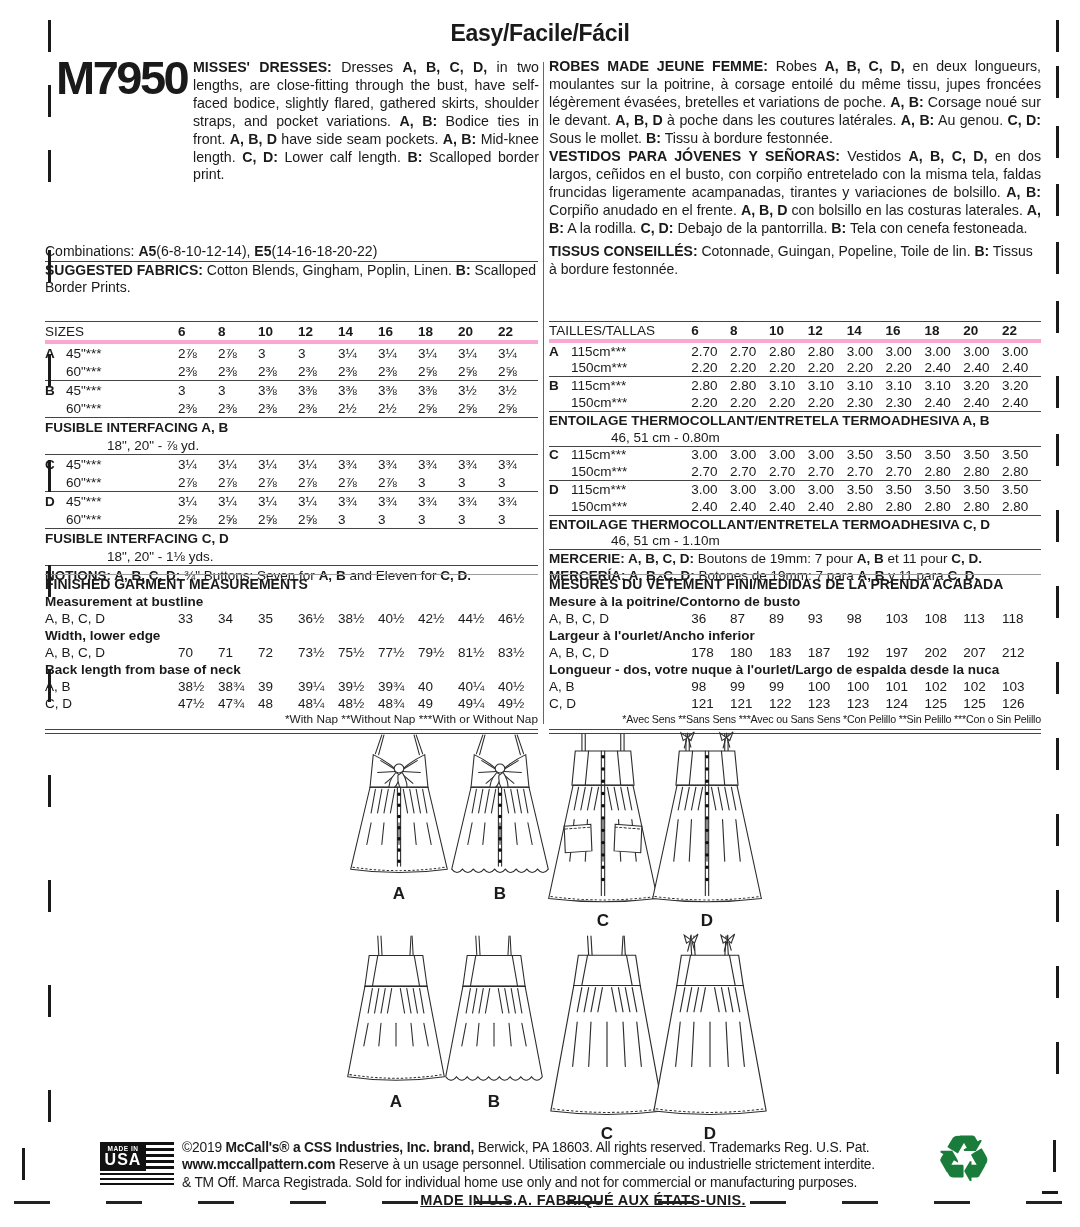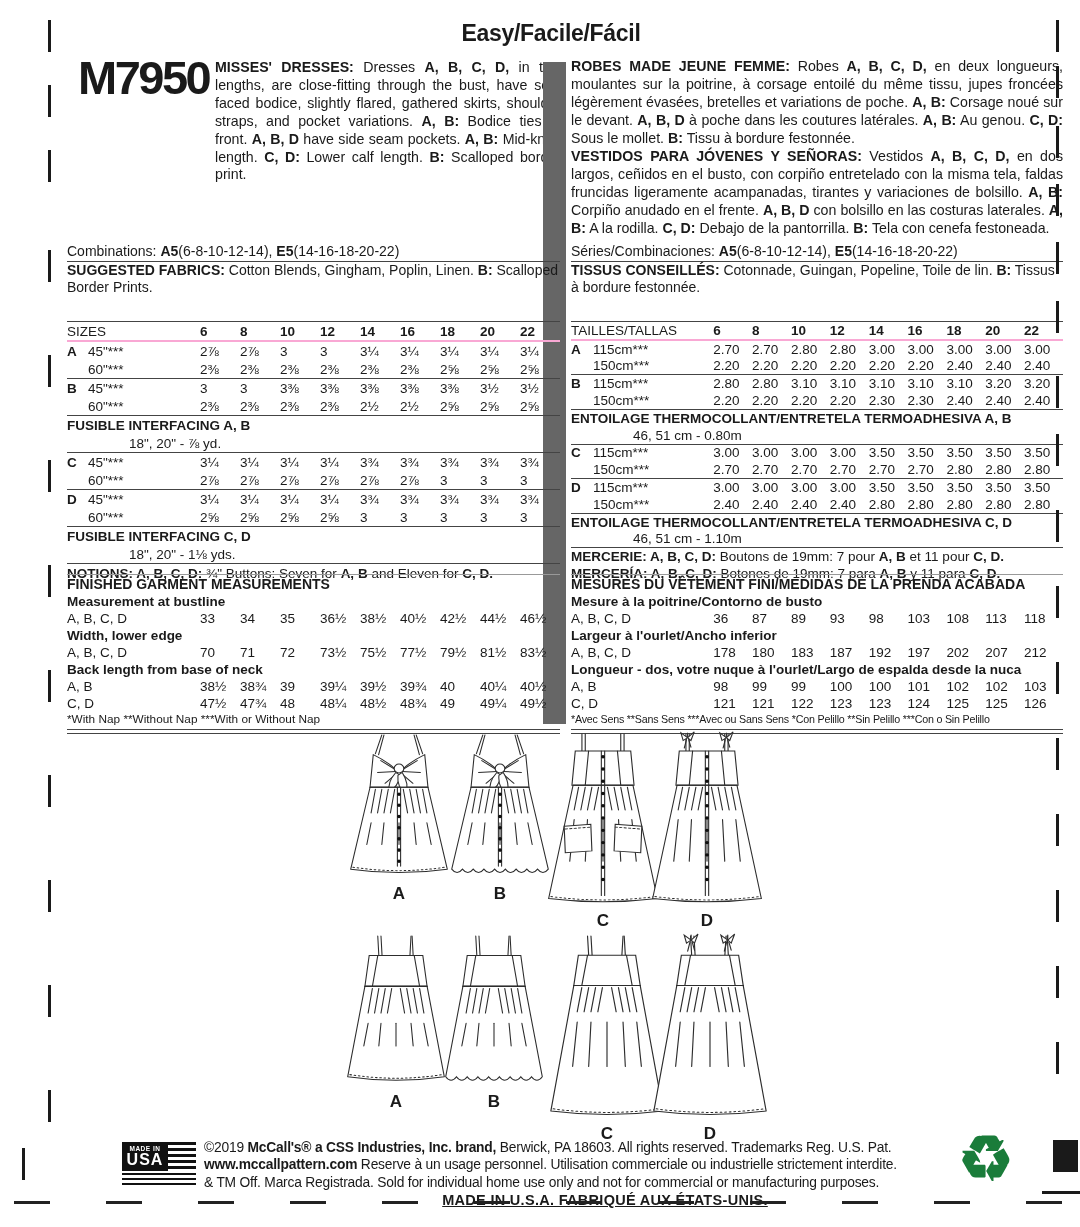--- a/index.html
+++ b/index.html
@@ -1,39 +1,39 @@
 <!DOCTYPE html>
 <html><head>
 <meta charset="utf-8">
 <style>
   html,body{margin:0;padding:0;background:#e8e8e8;}
   .page{position:relative;width:1080px;height:1227px;background:#fff;margin:0 auto;
         font-family:"Liberation Sans",sans-serif;color:#1a1a1a;overflow:hidden;}
-  .abs{position:absolute;padding-left:22px;}
+  .abs{position:absolute;}
   .title{left:0;right:0;top:20px;text-align:center;font-size:23px;font-weight:bold;letter-spacing:-0.3px;}
   .pnum{left:56px;top:50px;font-size:47px;font-weight:bold;letter-spacing:-2.5px;}
   .desc{left:193px;top:59px;width:346px;font-size:14.2px;line-height:17.9px;text-align:justify;}
   .paras{left:549px;top:57px;width:492px;font-size:14.2px;line-height:18px;text-align:justify;}
   .blk{font-size:14px;line-height:17.5px;}
   .combos{border-bottom:1px solid #444;}
   .divider{left:543px;top:62px;width:1px;height:662px;background:#666;}
   table{border-collapse:collapse;table-layout:fixed;width:100%;border-top:1px solid #444;}
   td{font-size:13.5px;white-space:nowrap;padding:0;height:18px;vertical-align:middle;}
   .t-right td{height:16.8px;}
   td.letter{font-weight:bold;}
-  tr.head td{border-bottom:2px solid #f9a8d4;}
+  tr.head td{border-bottom:4px solid #f9a8d4;}
   tr.head td.num{font-weight:bold;}
   td.bt{border-top:1px solid #444;}
   td.sect{font-weight:bold;margin-left:44px;}
   td.sub{padding-left:62px;}
   .m-blk{font-size:14px;}
   .m-title{font-weight:bold;font-size:14px;line-height:17px;border-top:1px solid #999;padding-top:1px;}
   .m-blk table{border-top:none;}
   .m-blk td{height:17px;}
-  .footnote{font-size:11.8px;line-height:15px;}
+  .footnote{font-size:11.8px;line-height:15px;text-align:right;}
   .footnote.fr{font-size:10.7px;letter-spacing:-0.2px;}
   .endline{border-top:1px solid #444;border-bottom:1px solid #444;height:3px;margin-top:2px;}
   .tick{position:absolute;width:3px;height:32px;background:#1a1a1a;}
   .dress{position:absolute;text-align:center;}
   .dress .lbl{font-weight:bold;font-size:17px;margin-top:3px;}
   .dress svg{display:block;margin:0 auto;}
   .f-text{left:182px;top:1139px;width:802px;font-size:13.8px;line-height:17.4px;letter-spacing:-0.2px;}
   .f-made{left:182px;top:1192px;width:802px;text-align:center;font-weight:bold;font-size:14.5px;
           text-decoration:underline;letter-spacing:0.3px;}
   .recycle{left:936px;top:1128px;font-size:62px;line-height:62px;color:#1a7c3a;font-weight:bold;}
@@ -65,21 +65,20 @@
   </div>
 
   <div class="abs divider"></div>
 
   <div class="abs blk" style="left:45px;top:243px;width:493px;">
     <div class="combos">Combinations: <b>A5</b>(6-8-10-12-14), <b>E5</b>(14-16-18-20-22)</div>
     <div><b>SUGGESTED FABRICS:</b> Cotton Blends, Gingham, Poplin, Linen. <b>B:</b> Scalloped Border Prints.</div>
   </div>
 
   <div class="abs blk" style="left:549px;top:243px;width:492px;">
-    <div class="combos">Séries/Combinaciones: <b>A5</b>(6-8-10-12-14), <b>E5</b>(14-16-18-20-22)</div>
     <div><b>TISSUS CONSEILLÉS:</b> Cotonnade, Guingan, Popeline, Toile de lin. <b>B:</b> Tissus à bordure festonnée.</div>
   </div>
 
   <div class="abs" style="left:45px;top:321px;width:493px;">
     <table class="t-left">
         <colgroup>
           <col style="width:21px">
           <col style="width:112px">
           <col style="width:40px">
           <col style="width:40px">

